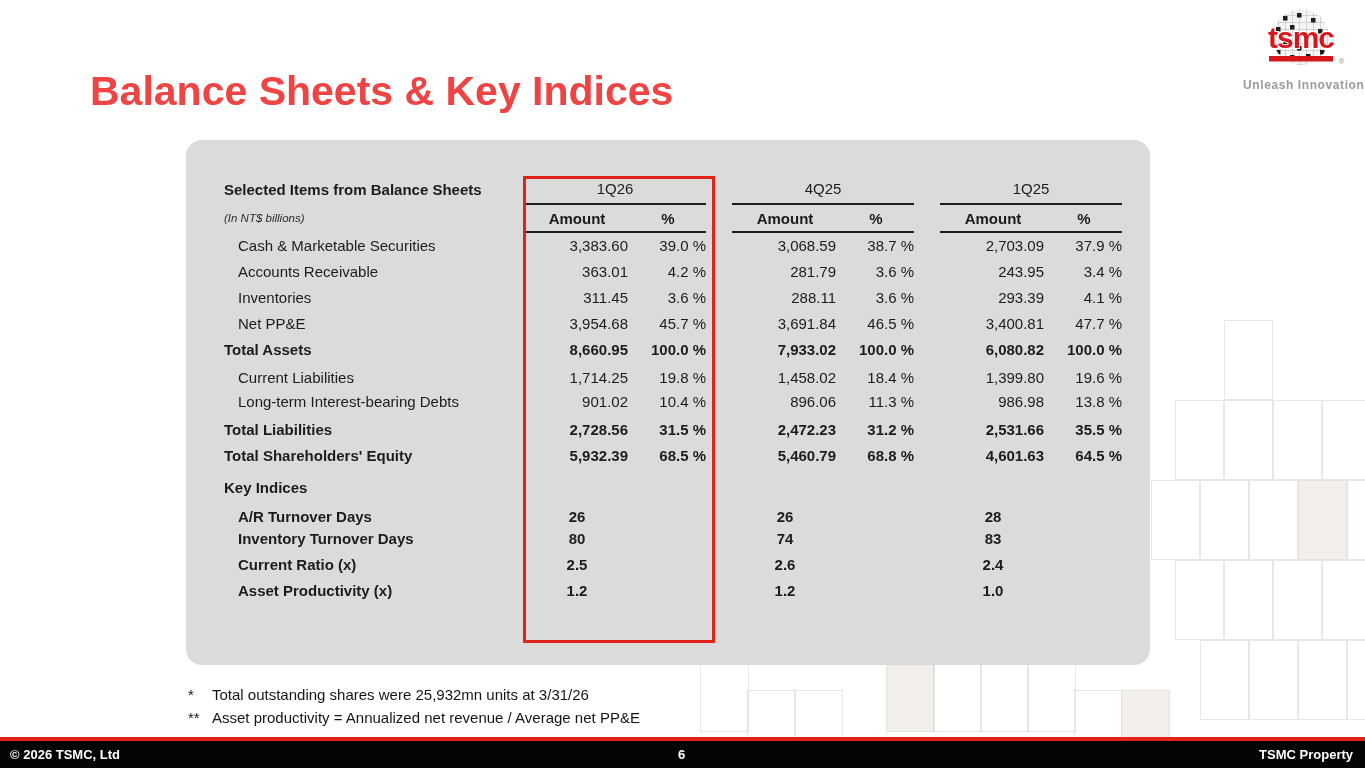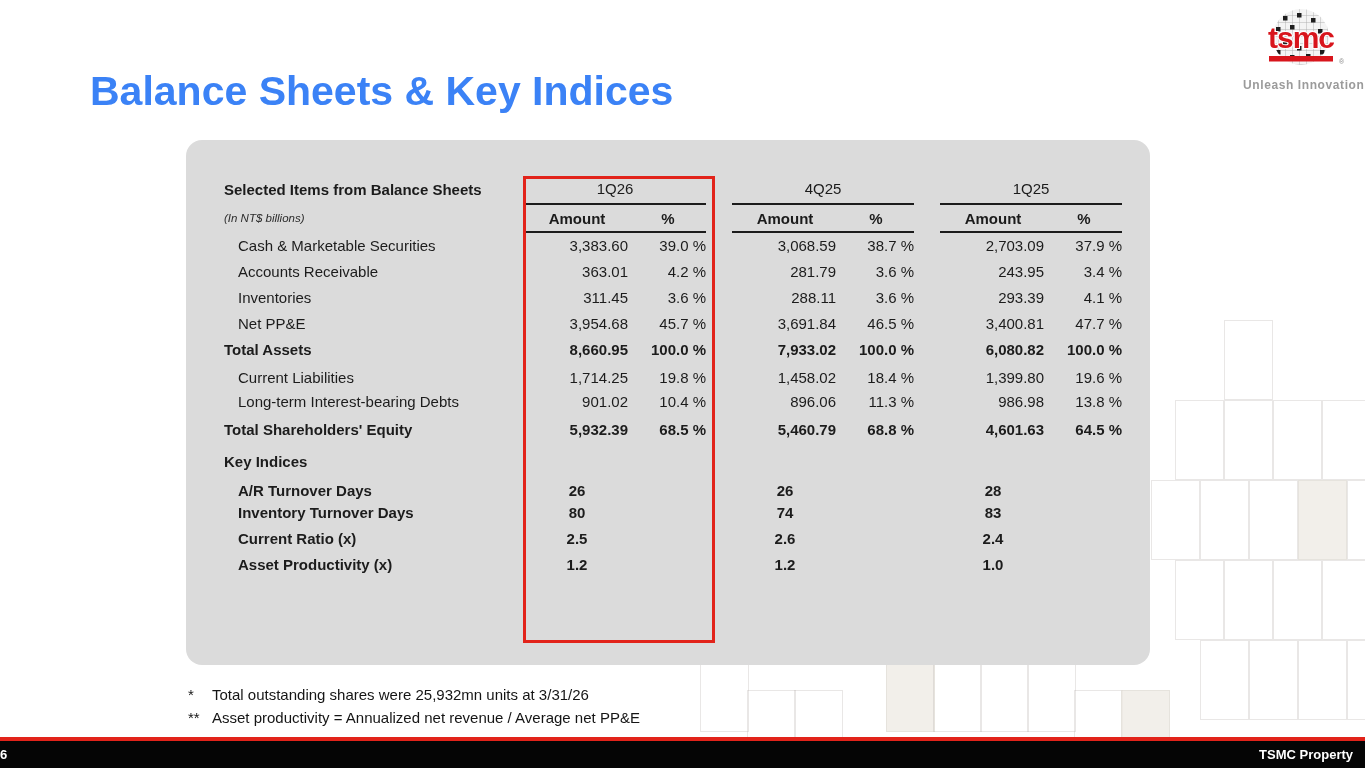--- a/index.html
+++ b/index.html
@@ -5,21 +5,21 @@
   html,body{margin:0;padding:0;background:#ffffff;}
   body{font-family:"Liberation Sans","DejaVu Sans",sans-serif;color:#1b1b1b;}
   .slide{position:relative;width:1365px;height:768px;background:#ffffff;overflow:hidden;}
 
   
   .watermark{position:absolute;inset:0;z-index:0;}
   .wm-cell{position:absolute;border:1px solid rgba(175,170,164,0.28);background:rgba(255,255,255,0);}
   .wm-cell.fill{background:rgba(238,233,227,0.75);border-color:rgba(175,170,164,0.18);}
 
   
-  .title{position:absolute;left:90px;top:68px;font-size:41px;font-weight:bold;color:#3b82f6;letter-spacing:0px;z-index:3;}
+  .title{position:absolute;left:90px;top:68px;font-size:41px;font-weight:bold;color:#ef4444;letter-spacing:0px;z-index:3;}
 
   
   .logo{position:absolute;top:8px;right:6px;width:116px;z-index:3;text-align:center;}
   .logo .tagline{margin-top:4px;font-size:12px;font-weight:bold;color:#9b9b9b;letter-spacing:0.6px;white-space:nowrap;}
 
   
   .panel{position:absolute;left:186px;top:140px;width:964px;height:525px;background:#dbdbdb;border-radius:16px;z-index:2;box-sizing:border-box;padding:34px 28px 0 38px;}
 
   table.bs{border-collapse:collapse;table-layout:fixed;width:898px;font-size:15px;}
   table.bs col.c-lbl{width:300px;}
@@ -245,20 +245,31 @@
             <td class="amt">901.02</td>
             <td class="pct">10.4 %</td>
             <td class="gapcol"></td>
             <td class="amt">896.06</td>
             <td class="pct">11.3 %</td>
             <td class="gapcol"></td>
             <td class="amt">986.98</td>
             <td class="pct">13.8 %</td>
           </tr>
           <tr class="row bold gap-sm">
+            <td class="lbl">Total Liabilities</td>
+            <td class="amt">2,728.56</td>
+            <td class="pct">31.5 %</td>
+            <td class="gapcol"></td>
+            <td class="amt">2,472.23</td>
+            <td class="pct">31.2 %</td>
+            <td class="gapcol"></td>
+            <td class="amt">2,531.66</td>
+            <td class="pct">35.5 %</td>
+          </tr>
+          <tr class="row bold gap-sm">
             <td class="lbl">Total Shareholders' Equity</td>
             <td class="amt">5,932.39</td>
             <td class="pct">68.5 %</td>
             <td class="gapcol"></td>
             <td class="amt">5,460.79</td>
             <td class="pct">68.8 %</td>
             <td class="gapcol"></td>
             <td class="amt">4,601.63</td>
             <td class="pct">64.5 %</td>
           </tr>
@@ -322,18 +333,19 @@
     </div>
     <div class="fn">
       <span class="mark">**</span>
       <span>Asset productivity = Annualized net revenue / Average net PP&amp;E</span>
     </div>
   </div>
 
   <div class="footer">
     <div class="redline"></div>
     <div class="bar">
+      <span class="f-left">© 2026 TSMC, Ltd</span>
       <span class="f-page">6</span>
       <span class="f-right">TSMC Property</span>
     </div>
   </div>
 
 </div>
 
 </body></html>

